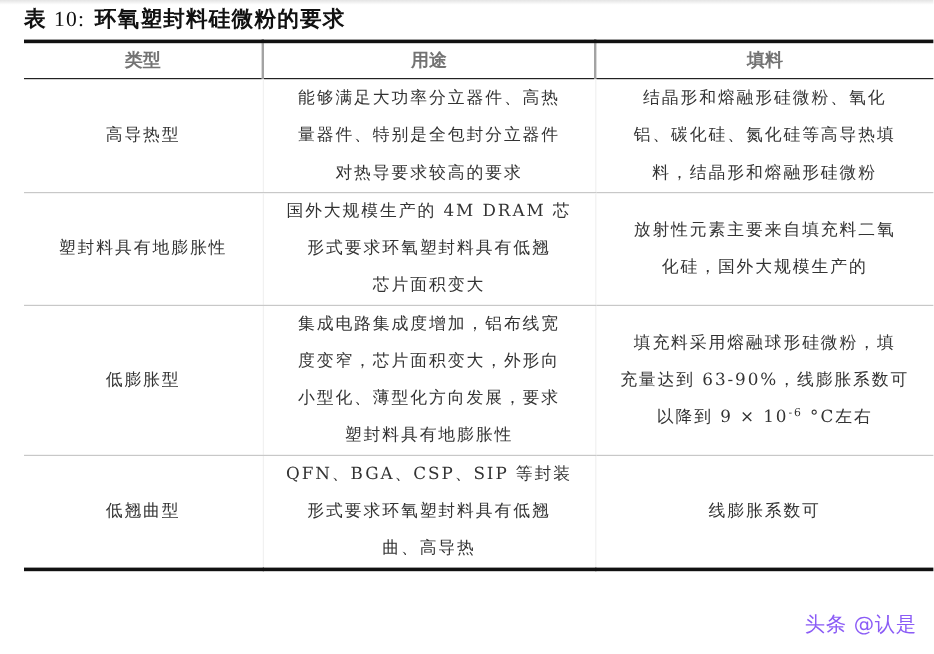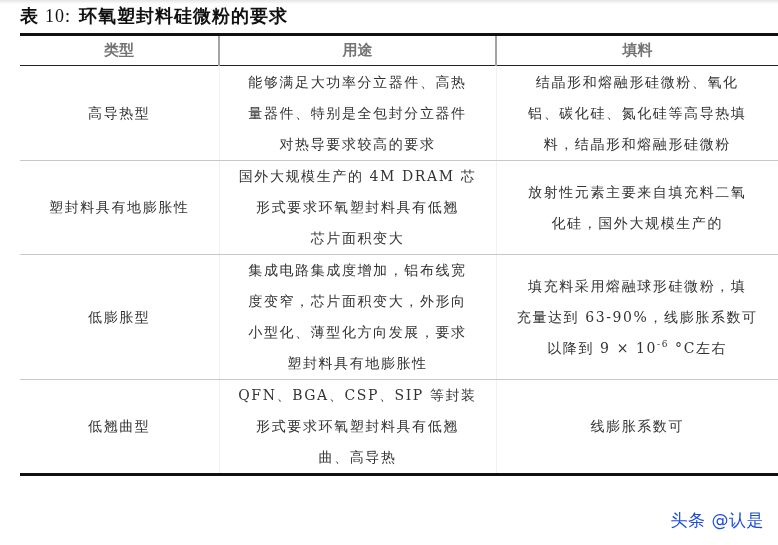--- a/index.html
+++ b/index.html
@@ -78,21 +78,21 @@
     tr.r4 td { height: 124px; }
     tr.r5 td { height: 93px; }
     .line { display: block; white-space: nowrap; }
     sup { font-size: 9px; line-height: 0; }
     .watermark {
       position: absolute;
       right: 14px;
       bottom: 13px;
       font-family: "DejaVu Sans", sans-serif;
       font-size: 17px;
-      color: #1d4ed8;
+      color: #8b5cf6;
       text-shadow: 0 0 2px #ffffff, 0 0 3px #ffffff;
       letter-spacing: 0.5px;
       white-space: nowrap;
     }
   </style>
 </head>
 <body>
 
 <div class="top-shade"></div>
 

